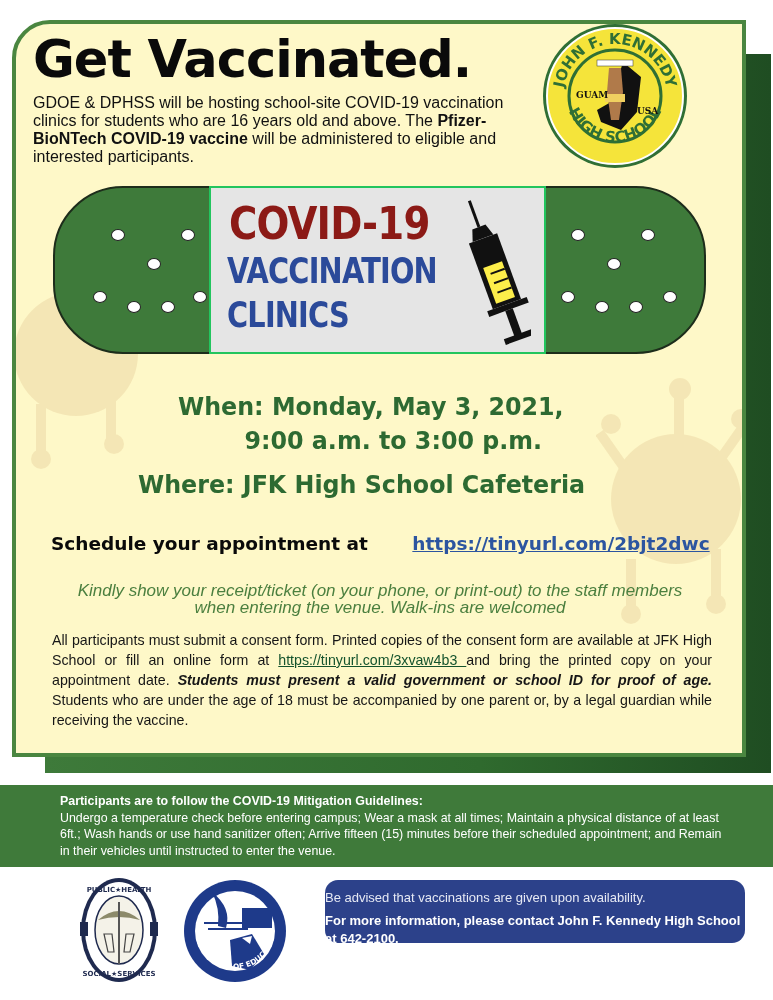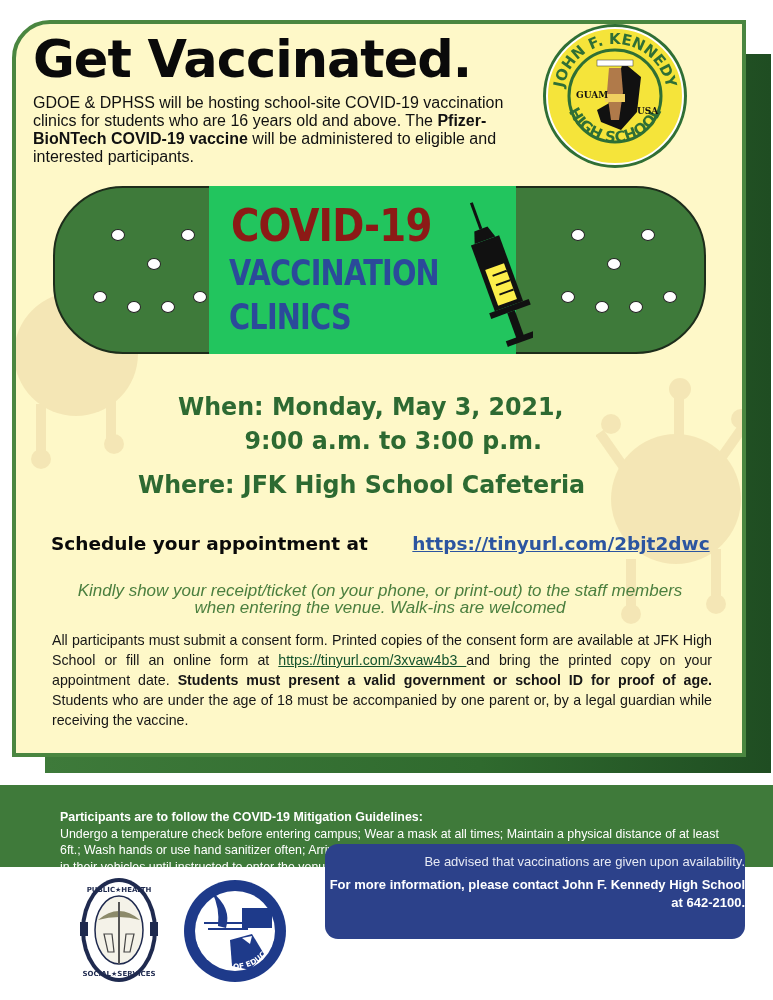--- a/index.html
+++ b/index.html
@@ -28,22 +28,22 @@
   }
   .intro b { font-weight: bold; }
 
   .jfk-logo { position: absolute; left: 541px; top: 22px; width: 148px; height: 148px; }
 
   .bandaid {
     position: absolute; left: 53px; top: 186px; width: 653px; height: 168px;
     background: #3e7a3a; border: 2px solid #1d2d1b; border-radius: 70px;
   }
   .pad {
-    position: absolute; left: 154px; top: -2px; width: 307px; height: 168px;
-    background: #22c55e; border: 4px solid #22c55e;
+    position: absolute; left: 154px; top: -2px; width: 337px; height: 168px;
+    background: #e5e5e5; border: 2px solid #22c55e;
   }
   .hole { position: absolute; width: 14px; height: 12px; background: #fff; border: 1px solid #222; border-radius: 50%; }
   .pad-line1 {
     position: absolute; left: 18px; top: 10px; font-family: "DejaVu Sans", sans-serif;
     font-weight: bold; font-size: 44px; color: #8c1a16; letter-spacing: -1px;
     transform: scaleX(0.88); transform-origin: left;
   }
   .pad-line2 {
     position: absolute; left: 16px; top: 62px; font-family: "DejaVu Sans", sans-serif;
     font-weight: bold; font-size: 36px; color: #2b4a9a; letter-spacing: -1px;
@@ -74,35 +74,35 @@
   .schedule a { color: #2c55a0; text-decoration: underline; margin-left: 38px; }
   .kindly {
     position: absolute; left: 60px; top: 582px; width: 640px; text-align: center;
     font-style: italic; font-size: 17px; line-height: 17px; color: #4b7f3f;
   }
   .consent {
     position: absolute; left: 52px; top: 630px; width: 660px; text-align: justify;
     font-size: 14.2px; line-height: 20px; color: #161616;
   }
   .consent a { color: #14532d; text-decoration: underline; }
-  .consent b { font-weight: bold; }
+  .consent b { font-weight: bold; font-style: italic; }
 
   .guidelines {
     position: absolute; left: 0; top: 785px; width: 773px; height: 82px;
-    background: #3f7a3a; color: #fff; padding: 24px 40px 0 60px;
+    background: #3f7a3a; color: #fff; padding: 8px 40px 0 60px;
     font-size: 12.4px; line-height: 16.5px;
   }
   .guidelines .gtitle { font-weight: bold; display: block; }
 
   .ph-logo { position: absolute; left: 78px; top: 876px; width: 82px; height: 108px; }
   .doe-logo { position: absolute; left: 182px; top: 878px; width: 106px; height: 106px; }
 
   .info-box {
-    position: absolute; left: 325px; top: 844px; width: 420px; height: 95px;
-    background: #2c418a; border-radius: 13px; color: #fff; text-align: right;
+    position: absolute; left: 325px; top: 880px; width: 420px; height: 63px;
+    background: #2c418a; border-radius: 13px; color: #fff; text-align: left;
     padding-top: 10px;
   }
   .info-box .advise { font-size: 13px; color: #e6e9f4; }
   .info-box .contact { font-size: 13px; font-weight: bold; line-height: 18px; margin-top: 7px; }
 </style>
 </head>
 <body>
 
 <div class="card-shadow"></div>
 

